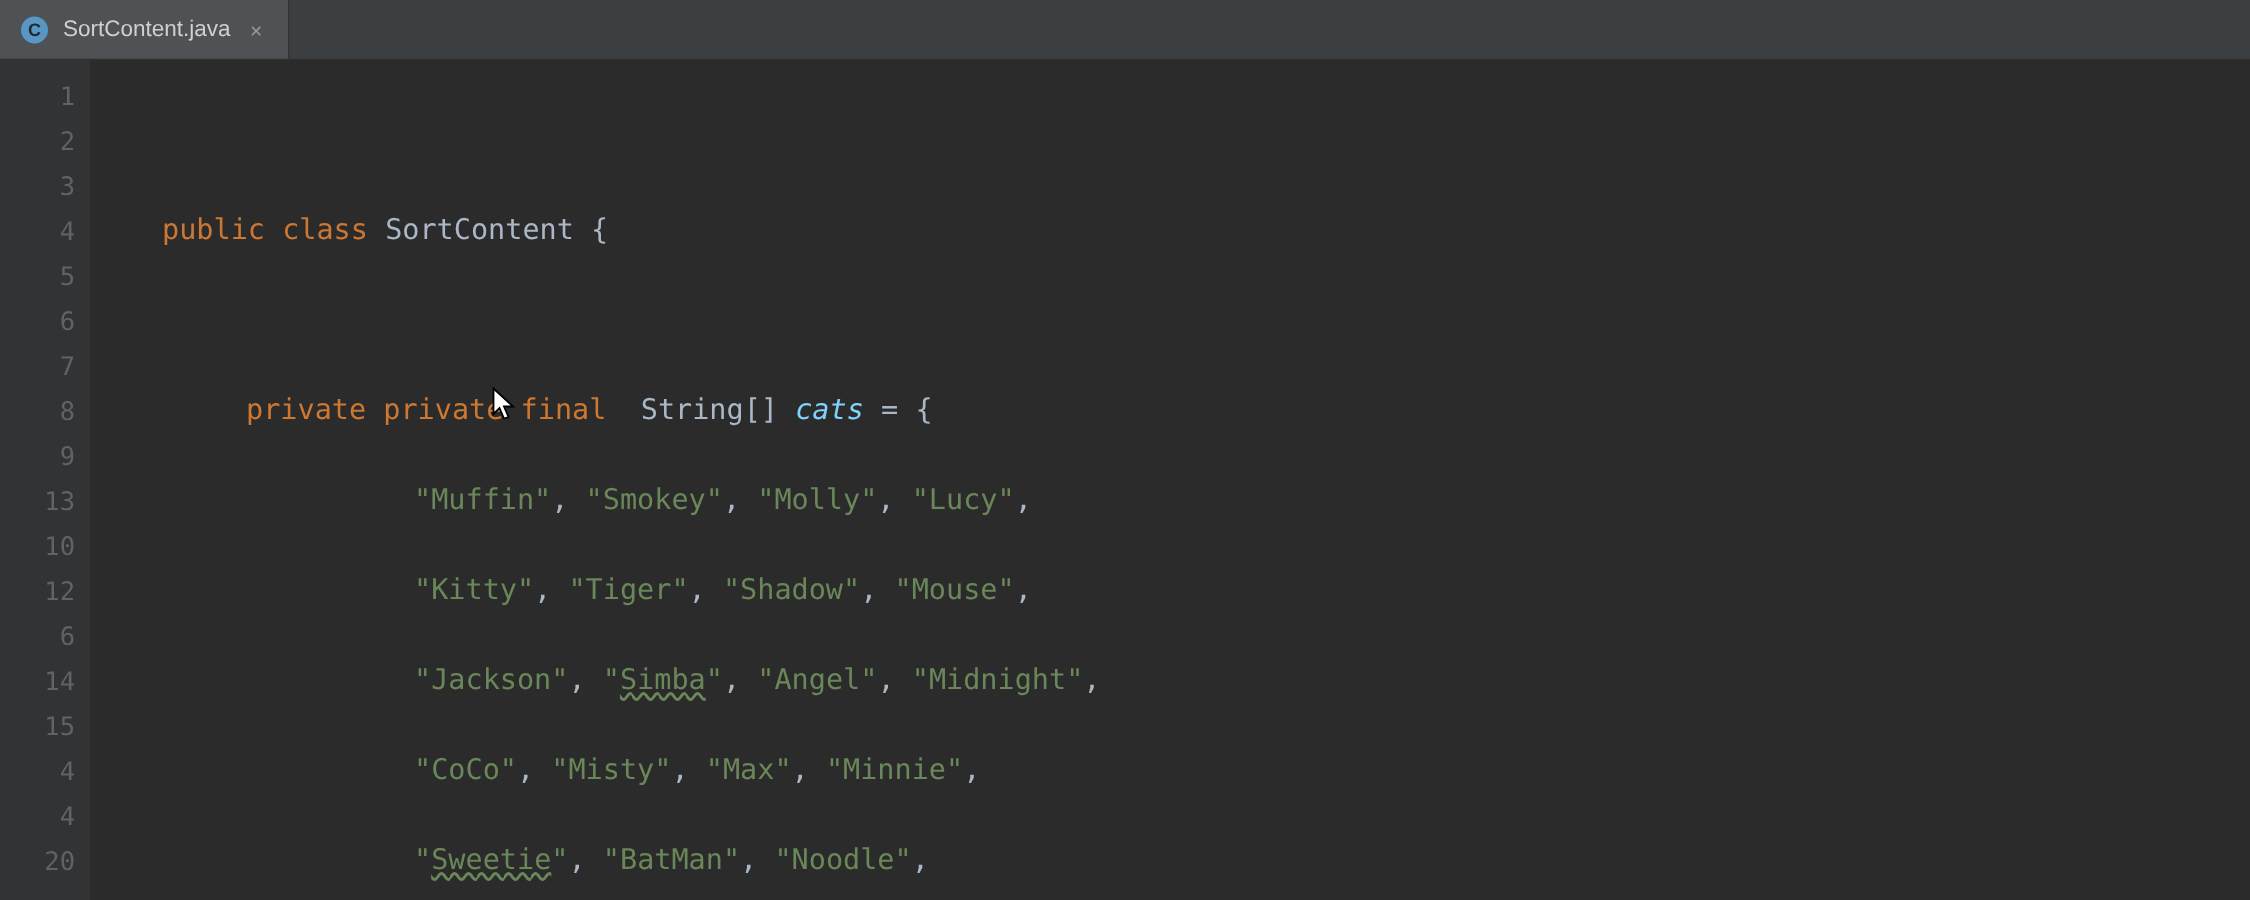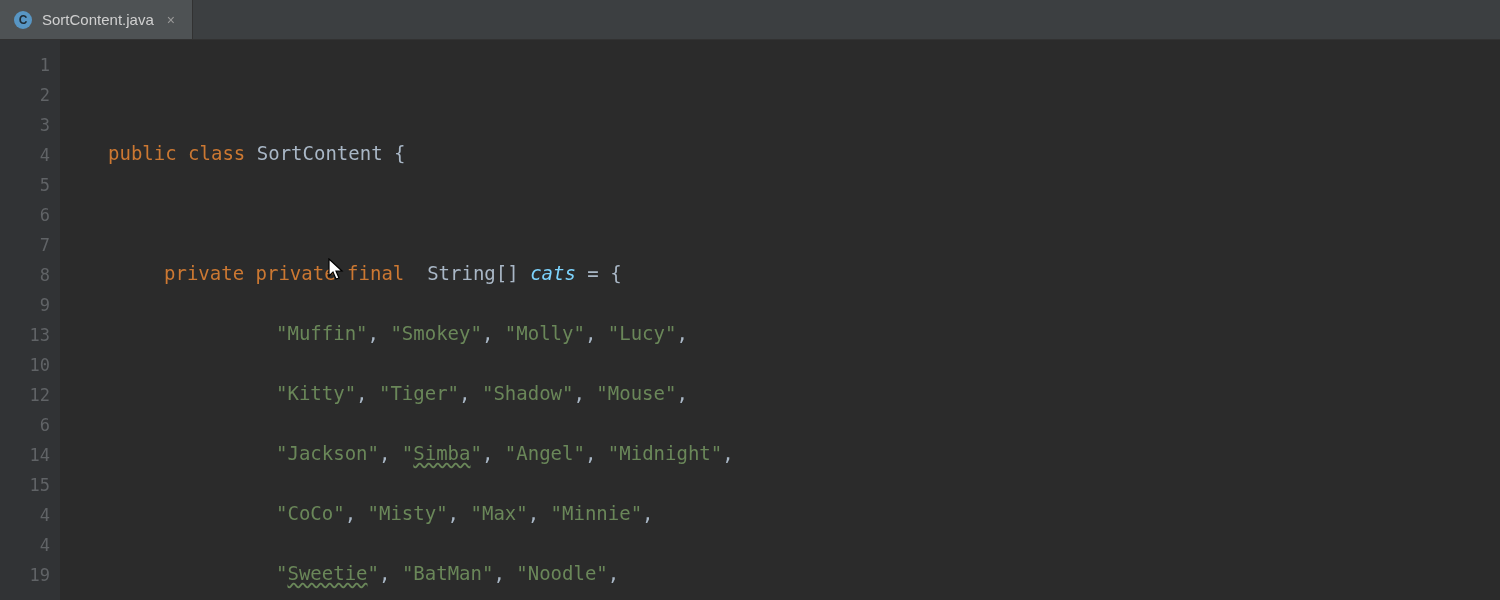--- a/index.html
+++ b/index.html
@@ -118,21 +118,21 @@
     <div class="gutter-line">8</div>
     <div class="gutter-line">9</div>
     <div class="gutter-line">13</div>
     <div class="gutter-line">10</div>
     <div class="gutter-line">12</div>
     <div class="gutter-line">6</div>
     <div class="gutter-line">14</div>
     <div class="gutter-line">15</div>
     <div class="gutter-line">4</div>
     <div class="gutter-line">4</div>
-    <div class="gutter-line">19</div>
+    <div class="gutter-line">20</div>
   </div>
   <div class="code">
 <div class="line"></div>
 <div class="line"><span class="kw">public</span> <span class="kw">class</span> <span class="ident">SortContent</span> <span class="brace">{</span></div>
 <div class="line"></div>
 <div class="line"><span class="indent1"></span><span class="kw">private</span> <span class="kw">private</span> <span class="kw">final</span>  <span class="type">String[]</span> <span class="field">cats</span> <span class="punct">=</span> <span class="brace">{</span></div>
 <div class="line"><span class="indent2"></span><span class="str">"Muffin"</span><span class="punct">, </span><span class="str">"Smokey"</span><span class="punct">, </span><span class="str">"Molly"</span><span class="punct">, </span><span class="str">"Lucy"</span><span class="punct">,</span></div>
 <div class="line"><span class="indent2"></span><span class="str">"Kitty"</span><span class="punct">, </span><span class="str">"Tiger"</span><span class="punct">, </span><span class="str">"Shadow"</span><span class="punct">, </span><span class="str">"Mouse"</span><span class="punct">,</span></div>
 <div class="line"><span class="indent2"></span><span class="str">"Jackson"</span><span class="punct">, </span><span class="str"><span>"</span><span class="typo">Simba</span><span>"</span></span><span class="punct">, </span><span class="str">"Angel"</span><span class="punct">, </span><span class="str">"Midnight"</span><span class="punct">,</span></div>
 <div class="line"><span class="indent2"></span><span class="str">"CoCo"</span><span class="punct">, </span><span class="str">"Misty"</span><span class="punct">, </span><span class="str">"Max"</span><span class="punct">, </span><span class="str">"Minnie"</span><span class="punct">,</span></div>

